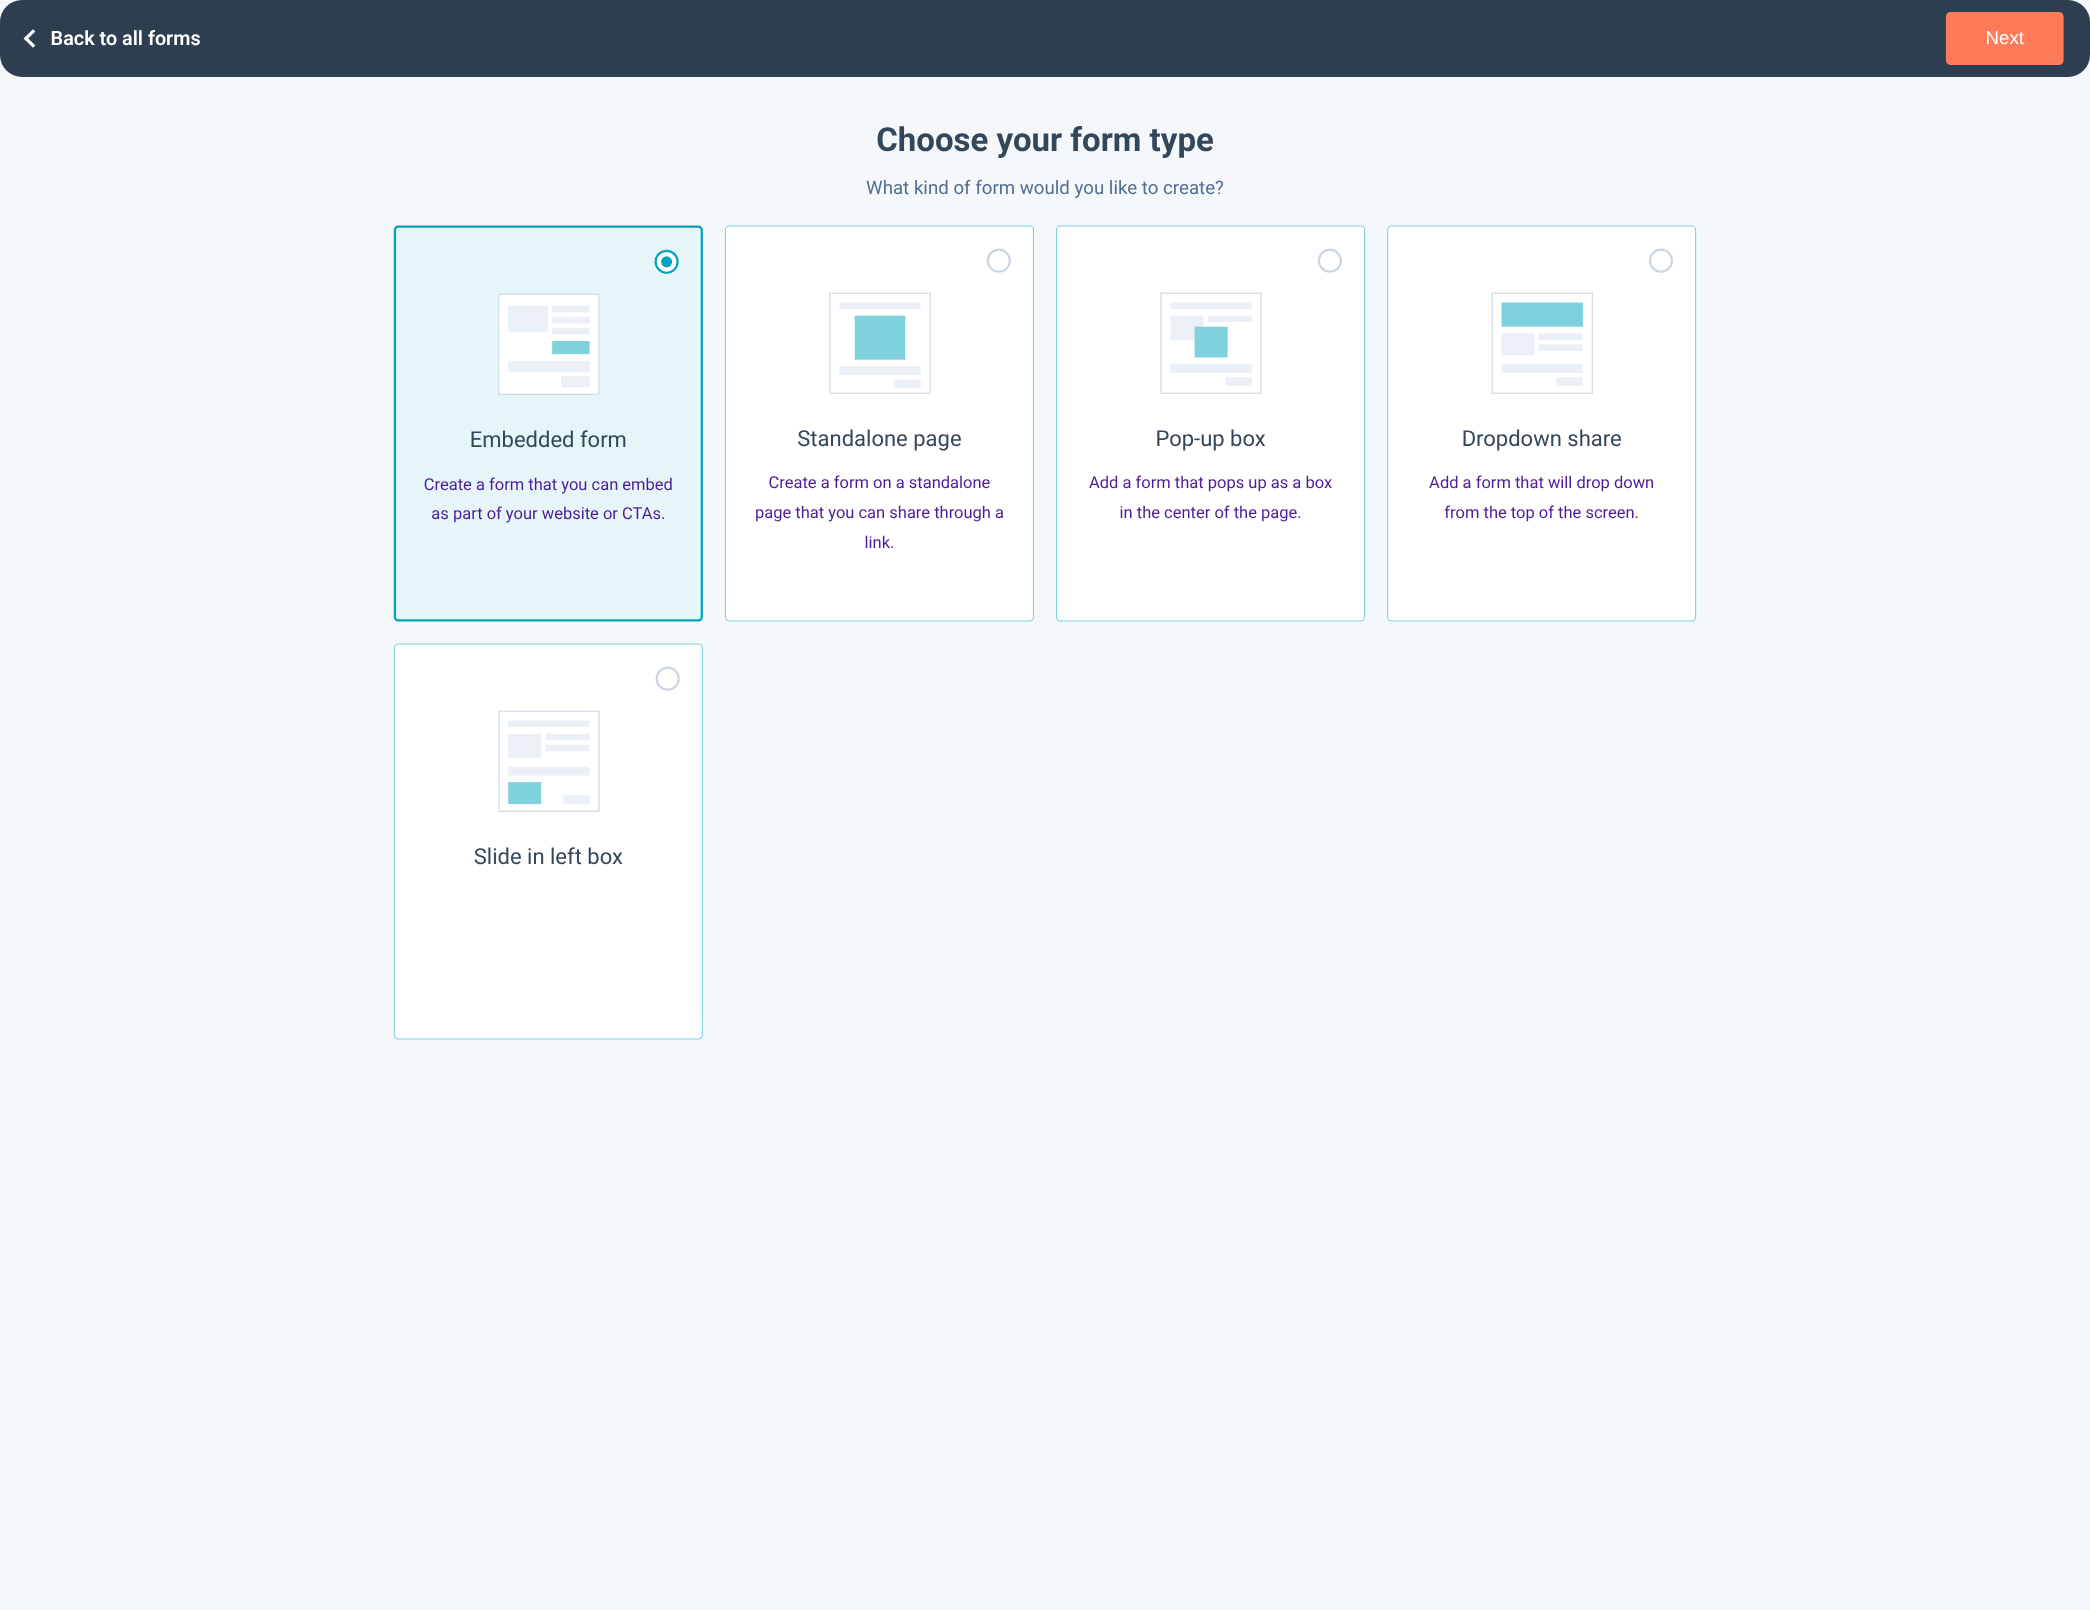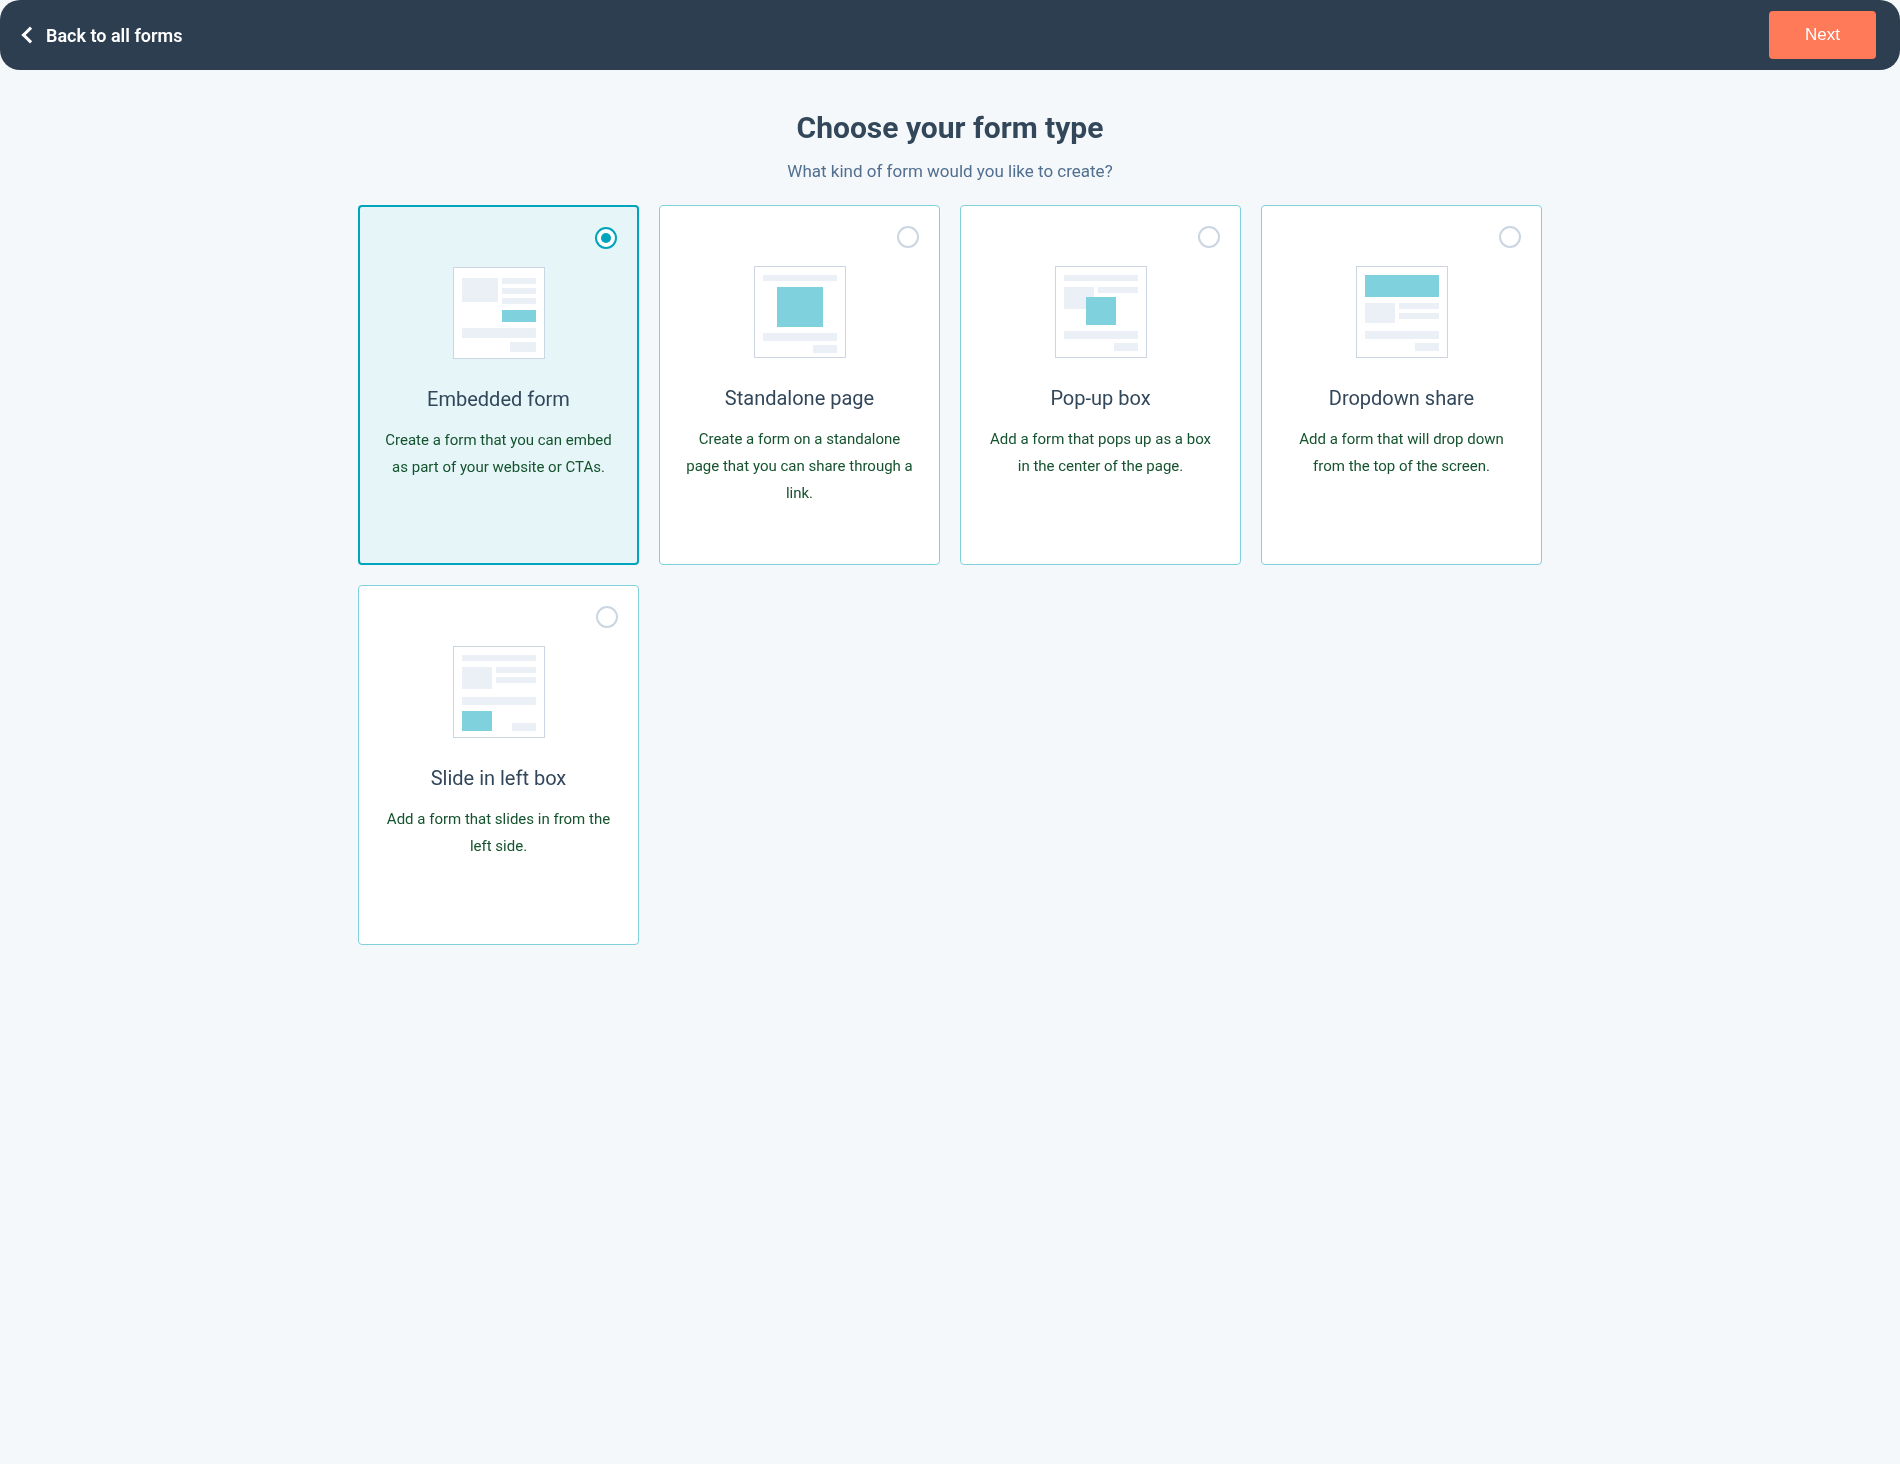--- a/index.html
+++ b/index.html
@@ -138,21 +138,21 @@
     }
     .card-title {
       font-size: 20px;
       font-weight: 400;
       color: #33475b;
       text-align: center;
       margin-bottom: 16px;
     }
     .card-desc {
       font-size: 15px;
-      color: #14532d;
+      color: #4c1d95;
       text-align: center;
       line-height: 1.8;
     }
   </style>
 </head>
 <body>
 
 <div class="topbar">
   <div class="back-link">
     <span class="chevron"></span>
@@ -241,18 +241,17 @@
           <div class="line" style="left:8px;top:8px;width:74px;"></div>
           <div class="blk" style="left:8px;top:20px;width:30px;height:22px;"></div>
           <div class="line" style="left:42px;top:20px;width:40px;"></div>
           <div class="line" style="left:42px;top:30px;width:40px;"></div>
           <div class="line" style="left:8px;top:50px;width:74px;height:8px;"></div>
           <div class="blk teal" style="left:8px;top:64px;width:30px;height:20px;"></div>
           <div class="blk" style="left:58px;top:76px;width:24px;height:8px;"></div>
         </div>
       </div>
       <div class="card-title">Slide in left box</div>
-      <div class="card-desc">Add a form that slides in from the left side.</div>
     </div>
 
 
   </div>
 </div>
 
 </body></html>

